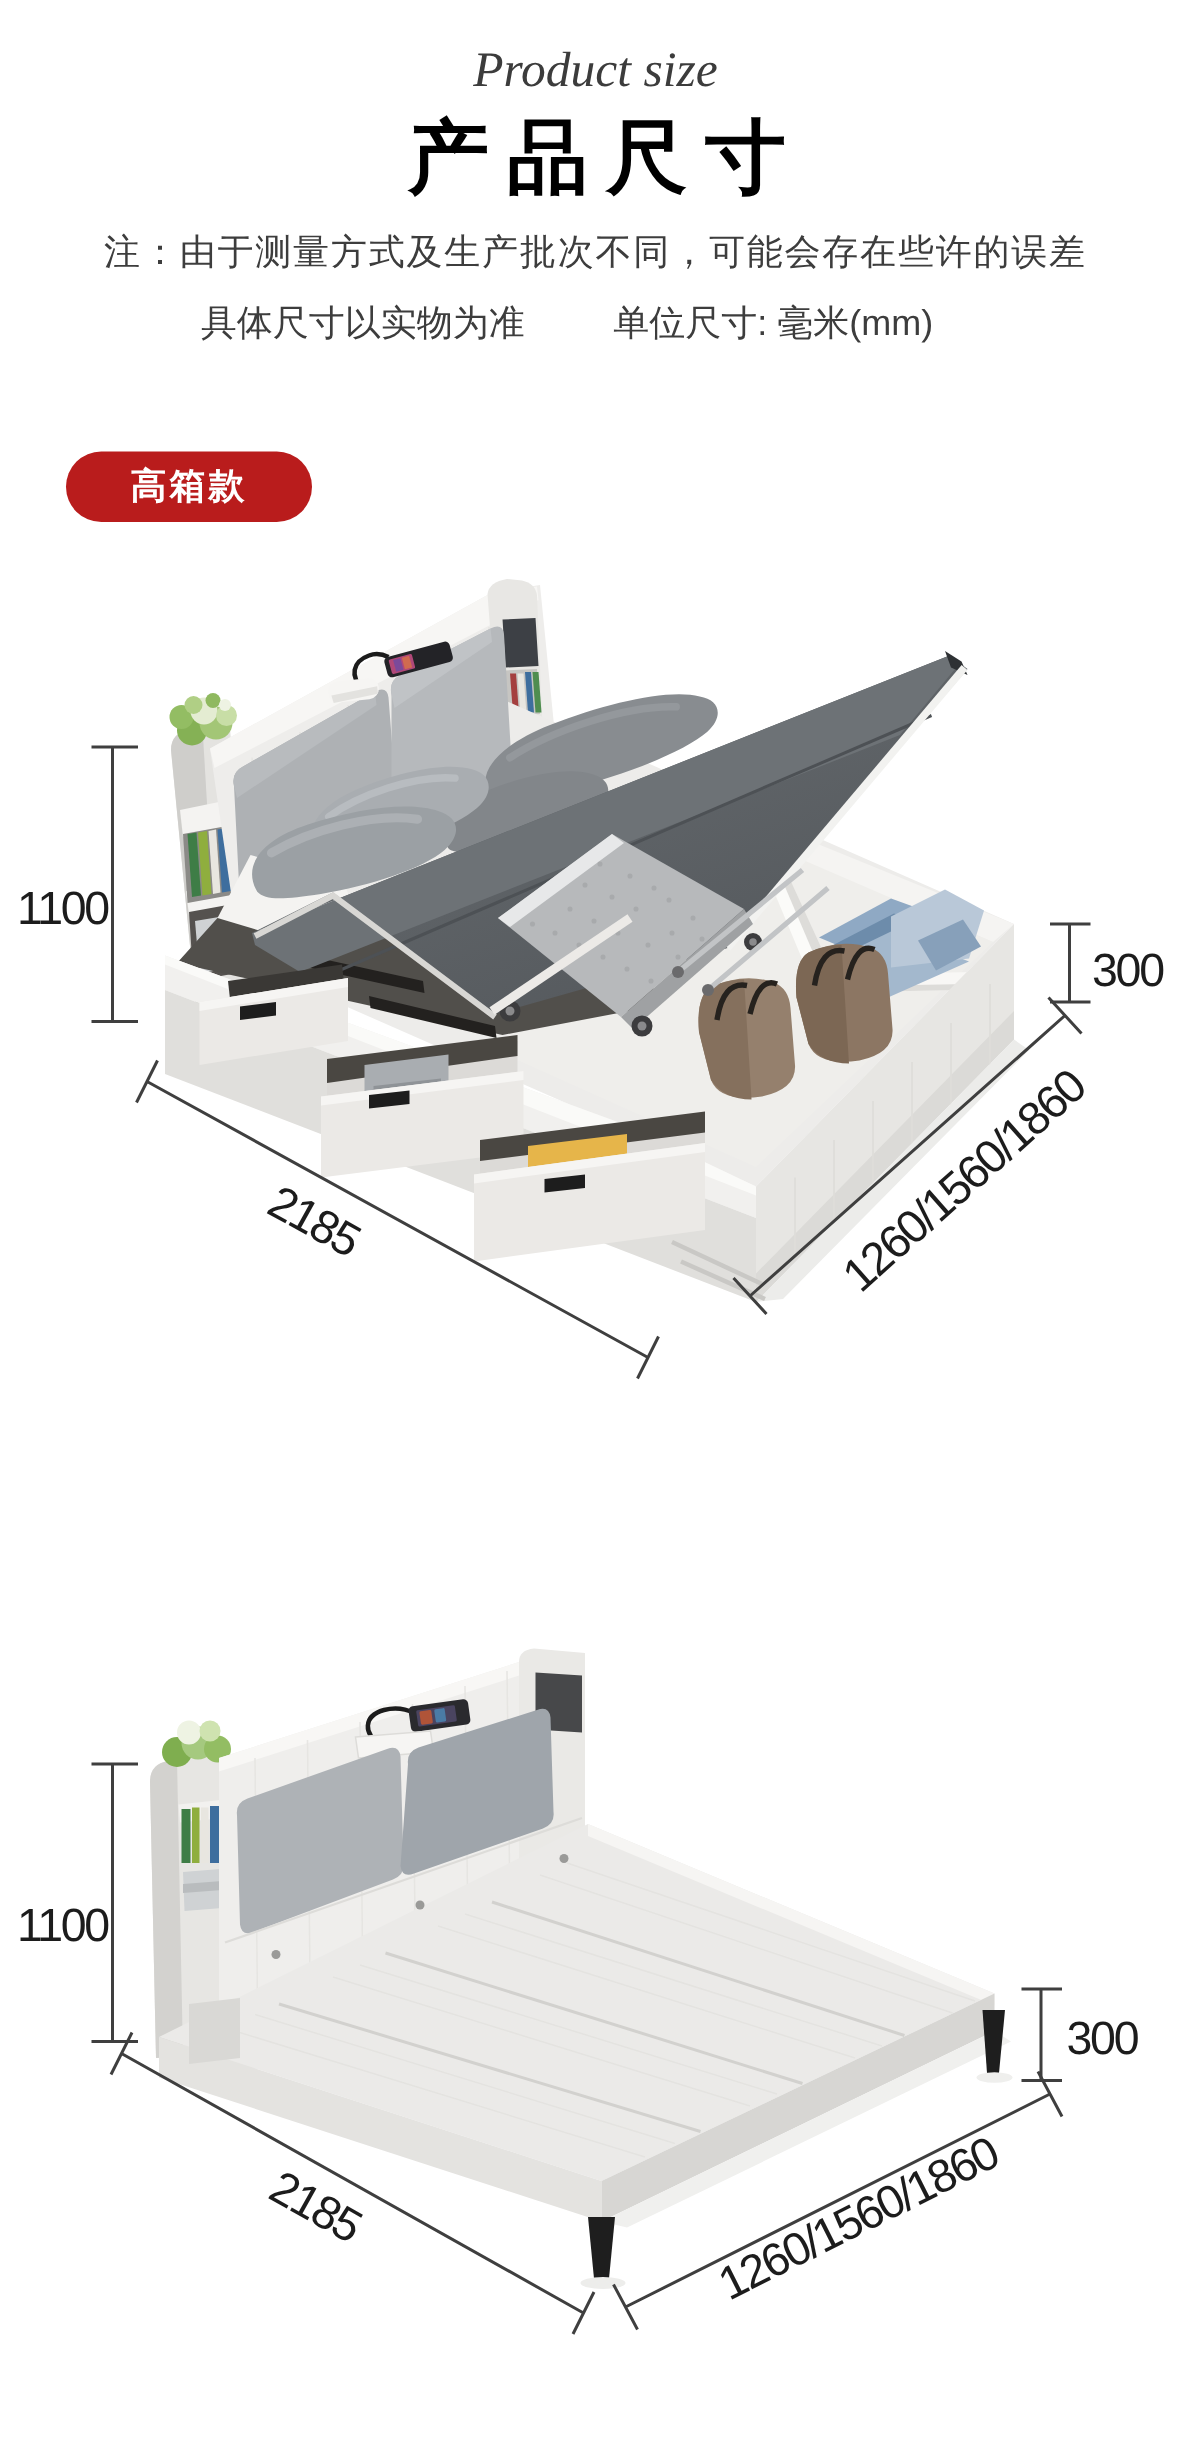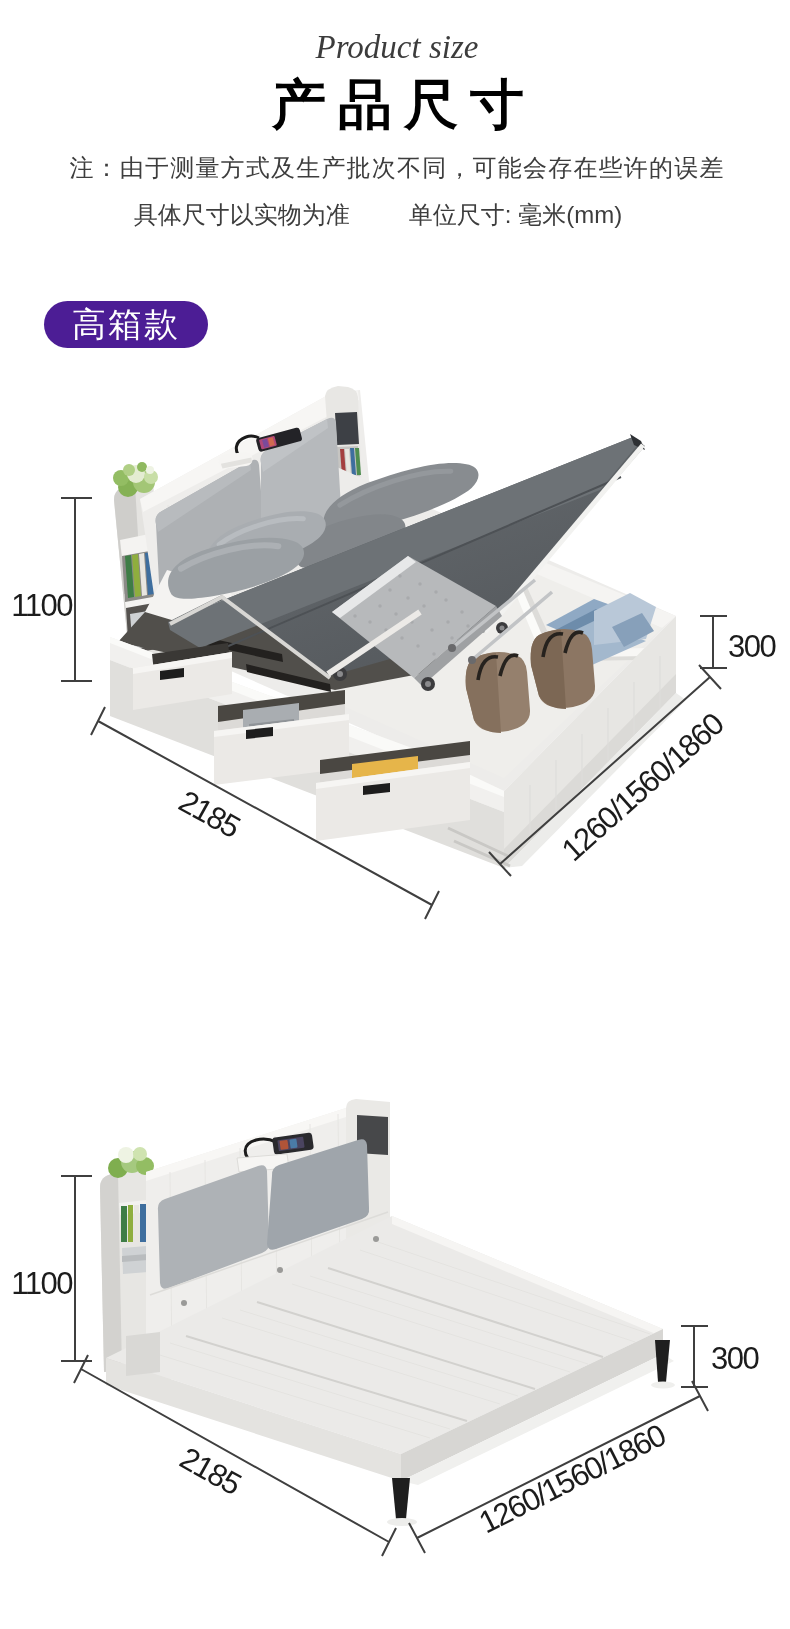--- a/index.html
+++ b/index.html
@@ -12,21 +12,21 @@
 <div id="page">
 
   <div class="abs" style="left:2px;top:29px;width:790px;text-align:center;font-family:'Liberation Serif',serif;font-style:italic;font-size:33px;letter-spacing:0px;color:#3c3c3c;">Product size</div>
 
   <div class="abs" style="left:9px;top:69px;width:790px;text-align:center;font-size:54px;font-weight:700;letter-spacing:12px;color:#000;">产品尺寸</div>
 
   <div class="abs" style="left:2px;top:152px;width:790px;text-align:center;font-size:24px;letter-spacing:1.2px;color:#3d3d3d;">注：由于测量方式及生产批次不同，可能会存在些许的误差</div>
 
   <div class="abs" style="left:-17px;top:199px;width:790px;text-align:center;font-size:24px;color:#3d3d3d;">具体尺寸以实物为准<span style="display:inline-block;width:59px"></span>单位尺寸: 毫米(mm)</div>
 
-  <div class="abs" style="left:44px;top:301px;width:164px;height:47px;background:#4c1d95;border-radius:24px;color:#fff;font-size:34px;font-weight:400;text-align:center;line-height:47px;letter-spacing:2px;">高箱款</div>
+  <div class="abs" style="left:44px;top:301px;width:164px;height:47px;background:#b91c1c;border-radius:24px;color:#fff;font-size:24px;font-weight:700;text-align:center;line-height:47px;letter-spacing:2px;">高箱款</div>
 
 
   <svg class="abs" style="left:0;top:0;" width="790" height="1629" viewBox="0 0 790 1629">
     <defs>
       <linearGradient id="matg" x1="0" y1="0" x2="0.7" y2="1">
         <stop offset="0" stop-color="#6a6f73"></stop>
         <stop offset="1" stop-color="#54585c"></stop>
       </linearGradient>
     </defs>
 

